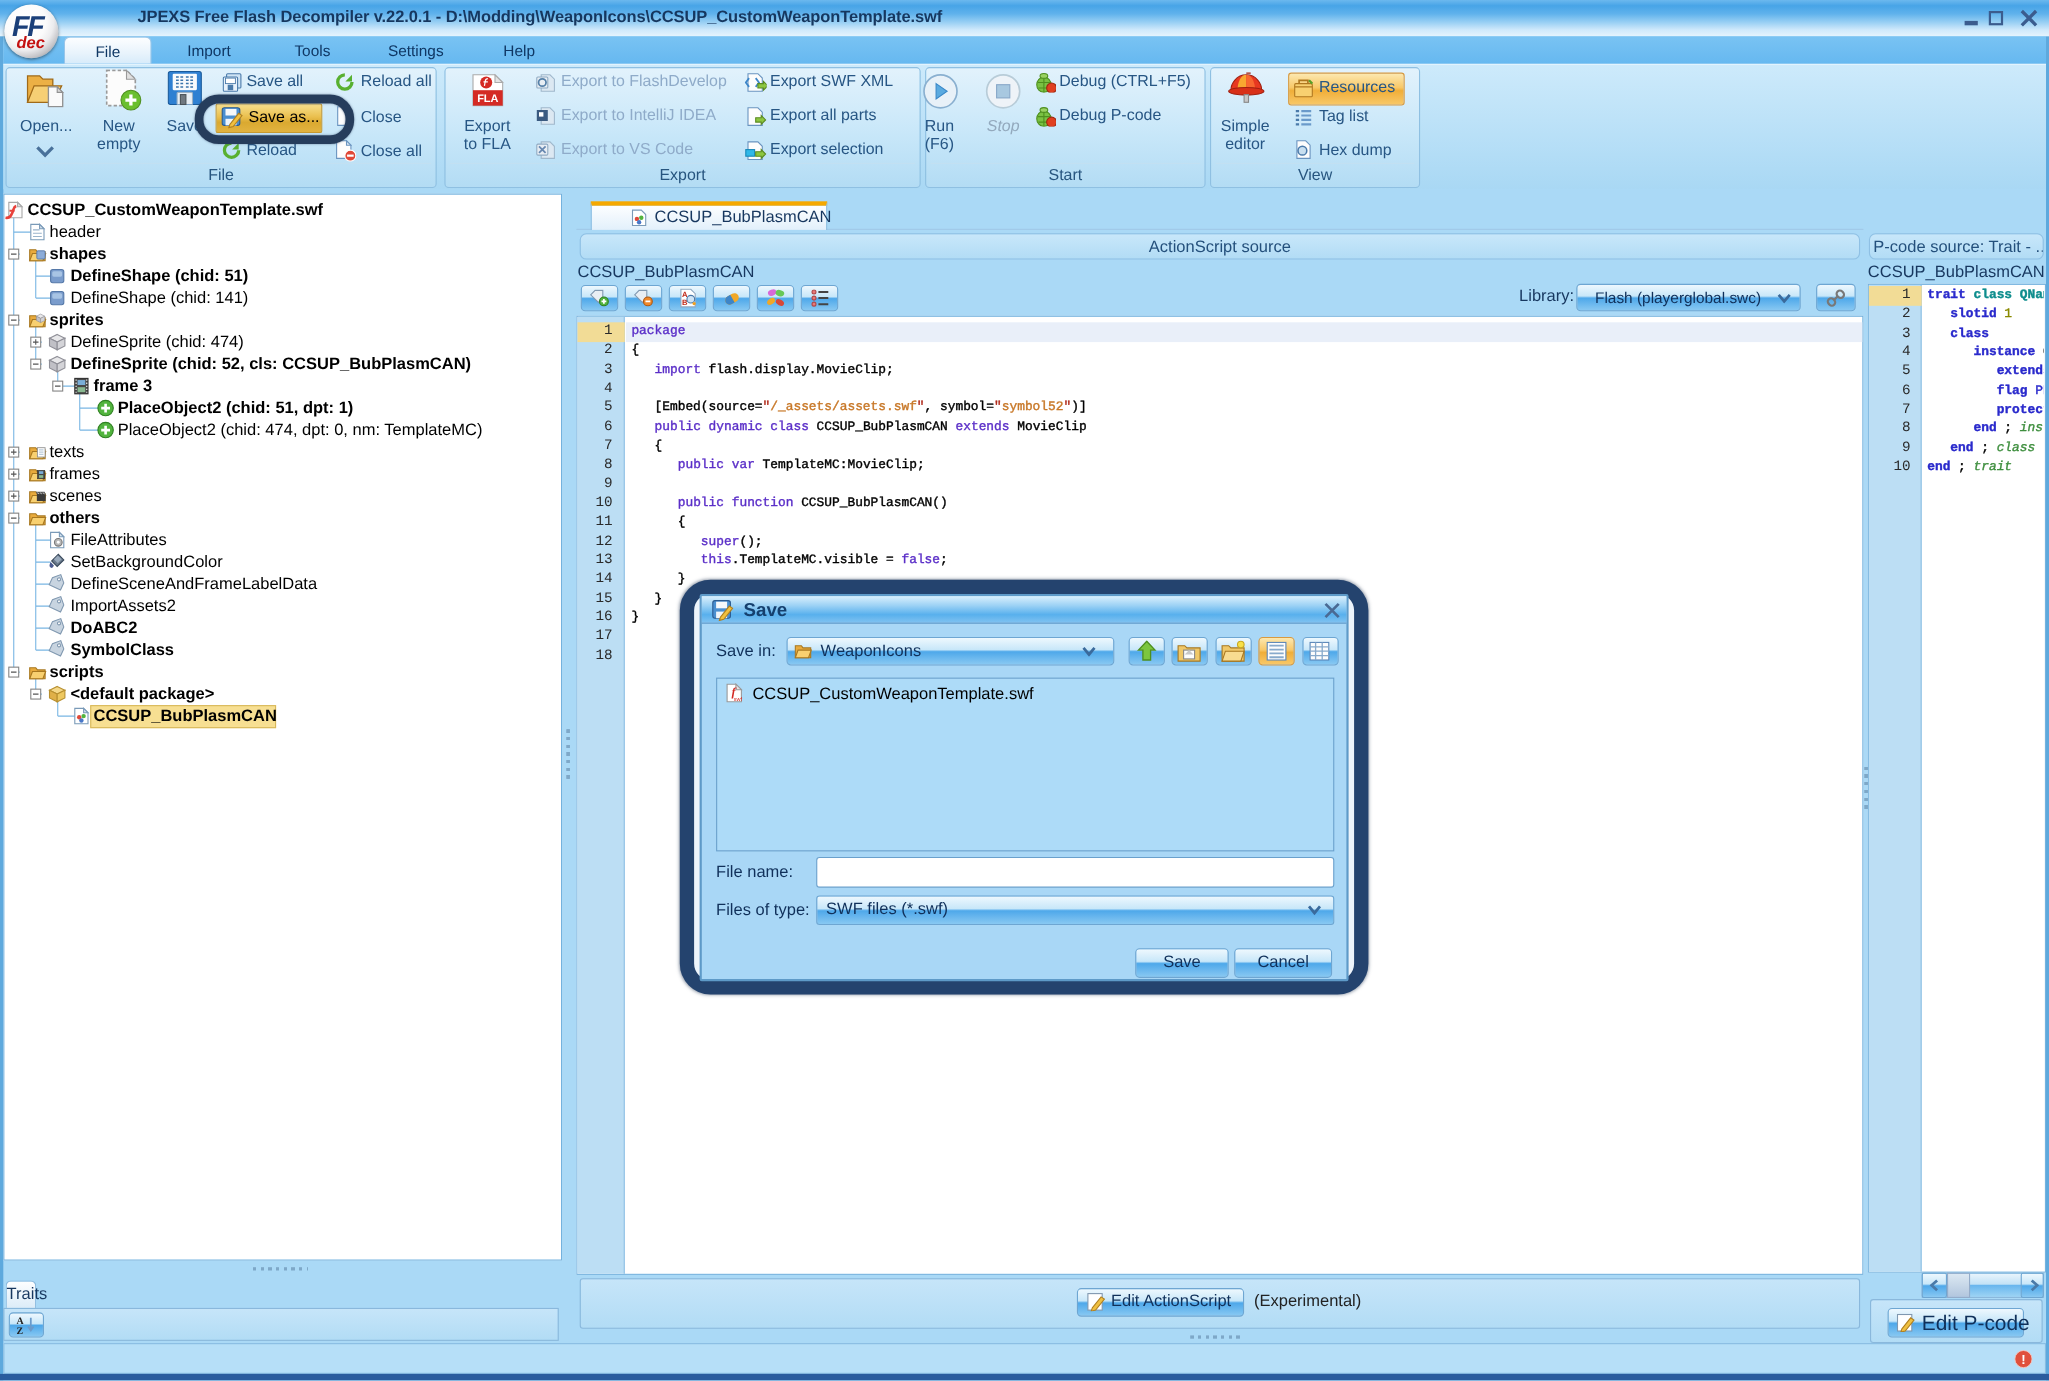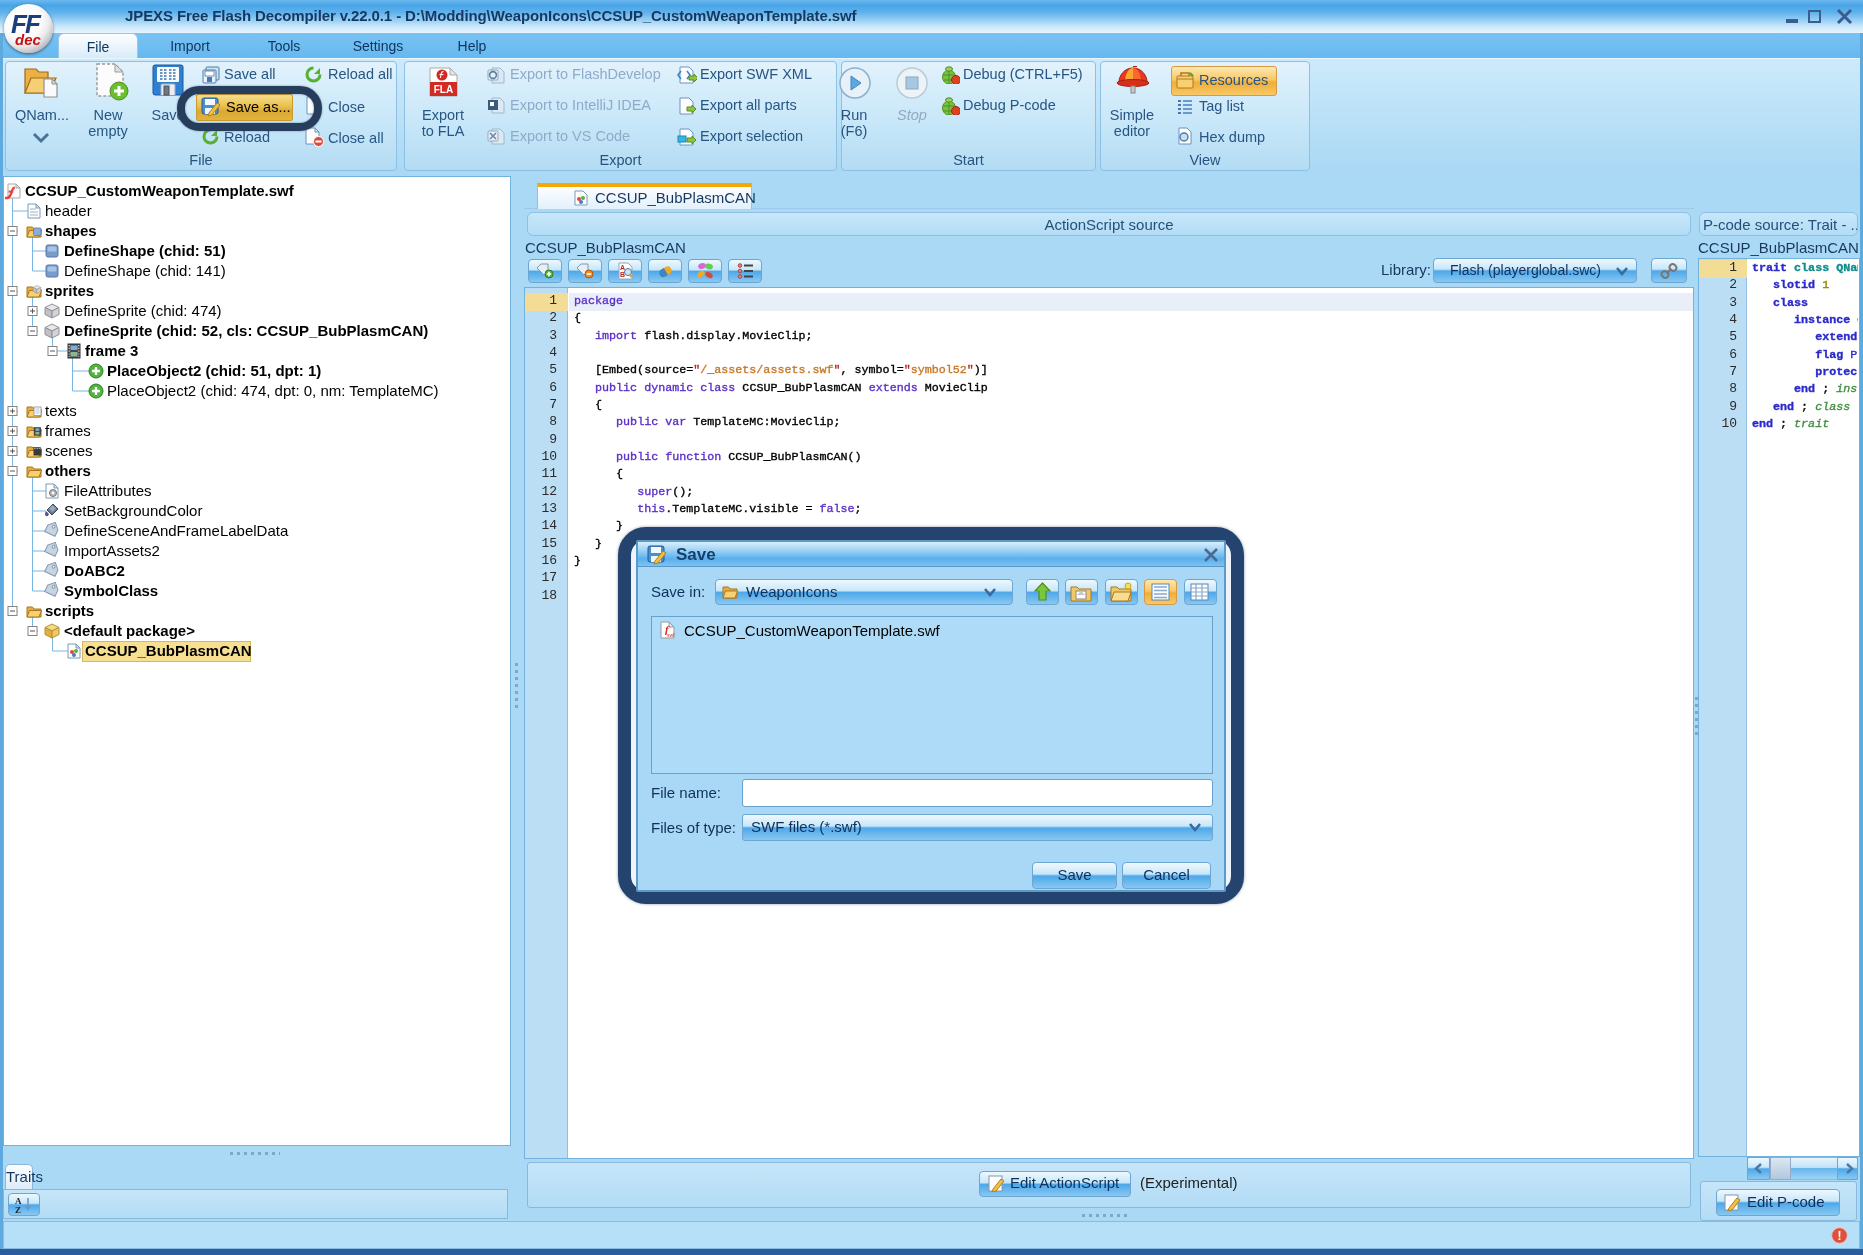--- a/index.html
+++ b/index.html
@@ -80,21 +80,21 @@
 <div class="rgroup" style="left:5px;width:392px;">
       <div class="sep"></div>
       <div class="rlabel">File</div>
     </div>
 <svg class="abs" style="left:24px;top:64px;" width="36" height="34" viewBox="0 0 36 34">
   <path d="M1 5 h11 l3 3 h9 v21 h-23 z" fill="#ecb045" stroke="#a06a18" stroke-width="1.2"></path>
   <path d="M1 29 l6 -15 h25 l-7 15 z" fill="#f6cf74" stroke="#a06a18" stroke-width="1.2"></path>
   <path d="M20 15 h8 l5 5 v13 h-13 z" fill="#fafafa" stroke="#909090" stroke-width="1.2"></path>
   <path d="M28 15 l5 5 h-5 z" fill="#d8d8d8" stroke="#909090" stroke-width="1"></path>
 </svg>
-<div class="bigcap" style="left:14px;top:107px;width:56px;">QNam...</div>
+<div class="bigcap" style="left:14px;top:107px;width:56px;">Open...</div>
 <svg class="abs" style="left:32px;top:132px;" width="18" height="12">
       <path d="M2 2 L9 9 L16 2" stroke="#49719a" stroke-width="3" fill="none"></path>
     </svg>
 <svg class="abs" style="left:93px;top:63px;" width="36" height="38" viewBox="0 0 36 38">
   <path d="M4 1 h18 l8 8 v24 h-26 z" fill="#fcfcfc" stroke="#9a9a9a" stroke-width="1.5" stroke-dasharray="3 2"></path>
   <path d="M22 1 l8 8 h-8 z" fill="#e0e0e0" stroke="#9a9a9a"></path>
   <circle cx="26" cy="28" r="9" fill="#6abf2e" stroke="#4e8f1f"></circle>
   <path d="M26 23 v10 M21 28 h10" stroke="#fff" stroke-width="3"></path>
 </svg>
 <div class="bigcap" style="left:80px;top:107px;width:56px;">New<br>empty</div>
@@ -216,21 +216,21 @@
 </svg>
 <div class="ritem" style="left:963px;top:66px;">Debug (CTRL+F5)</div>
 <svg class="abs" style="left:941px;top:97px;" width="19" height="18" viewBox="0 0 19 18">
   <ellipse cx="8" cy="11" rx="6.5" ry="7" fill="#7ac142" stroke="#4e8f1f"></ellipse>
   <path d="M8 4 Q8 11 8 18 M2.5 9 h11 M3 14 h10" stroke="#4e8f1f" stroke-width="1"></path>
   <ellipse cx="8" cy="3" rx="3.5" ry="2.2" fill="#9ad162" stroke="#4e8f1f"></ellipse>
   <circle cx="15" cy="14" r="4.5" fill="#e04020" stroke="#a02810"></circle>
 </svg>
 <div class="ritem" style="left:963px;top:97px;">Debug P-code</div>
 
-<div class="rgroup" style="left:1100px;width:210px;">
+<div class="rgroup" style="left:1100px;width:191px;">
       <div class="sep"></div>
       <div class="rlabel">View</div>
     </div>
 <svg class="abs" style="left:1114px;top:66px;" width="38" height="32" viewBox="0 0 38 32">
   <path d="M19 2 C10 2 5 10 5 16 h28 C33 10 28 2 19 2 z" fill="#e83820" stroke="#a02010"></path>
   <path d="M19 2 C14 2 11 9 11 16 h8 z" fill="#f8a830"></path>
   <path d="M19 2 C24 2 27 9 27 16 h-8 z" fill="#f86830"></path>
   <ellipse cx="19" cy="17" rx="16" ry="3.5" fill="#d83018" stroke="#a02010"></ellipse>
   <rect x="17" y="20" width="4" height="7" fill="#c8c8c8" stroke="#888"></rect>
   <path d="M19 0 l4 -0 " stroke="#a02010" stroke-width="2"></path>
@@ -607,21 +607,21 @@
 <svg class="abs" style="left:1843px;top:1162px;" width="13" height="13">
       <path d="M4 2 L9 6.5 L4 11" stroke="#4a7aa8" stroke-width="2.5" fill="none"></path>
     </svg>
 
 <div class="abs" style="left:1700px;top:1181px;width:157px;height:40px;background:linear-gradient(#c6e5f9,#b2dcf5);border:1px solid #8ab8dc;border-radius:3px;"></div>
 <div class="glassbtn" style="left:1716px;top:1189px;width:124px;height:27px;"></div>
 <svg class="abs" style="left:1724px;top:1194px;" width="17" height="17" viewBox="0 0 17 17">
       <rect x="1" y="1" width="13" height="15" fill="#fff" stroke="#8098b0"></rect>
       <path d="M5 14 L13 4 L16 6 L8 16 L4 17 z" fill="#f0c040" stroke="#b08020"></path>
     </svg>
-<div class="abs" style="left:1747px;top:1193px;font-size:15px;color:#10305a;">Edit P-code</div>
+<div class="abs" style="left:1747px;top:1193px;font-size:19px;color:#10305a;">Edit P-code</div>
 </div>
 <div class="abs" style="left:514.5px;top:663px;width:3px;height:45px;background:repeating-linear-gradient(#7ea8c8 0 3px,transparent 3px 7px);"></div>
 <div class="abs" style="left:1694.5px;top:697px;width:3px;height:40px;background:repeating-linear-gradient(#7ea8c8 0 3px,transparent 3px 7px);"></div>
 <div id="bottom-left">
 <div class="abs" style="left:230px;top:1152px;width:50px;height:3px;background:repeating-linear-gradient(90deg,#7ea8c8 0 3px,transparent 3px 7px);"></div>
 <div class="abs" style="left:5px;top:1164px;width:28px;height:25px;background:linear-gradient(#fdfeff,#dcecf8);border:1px solid #8ab8dc;border-bottom:none;border-radius:5px 5px 0 0;font-size:15px;color:#17375f;text-align:center;line-height:24px;">Traits</div>
 <div class="abs" style="left:3px;top:1189px;width:505px;height:30px;background:linear-gradient(#c6e5f9,#b2dcf5);border:1px solid #8ab8dc;"></div>
 <div class="glassbtn" style="left:8px;top:1193px;width:32px;height:23px;"></div>
 <svg class="abs" style="left:14px;top:1195px;" width="20" height="19" viewBox="0 0 20 19">
       <text x="1" y="9" font-size="9" font-weight="bold" font-family="Liberation Serif" fill="#222">A</text>

